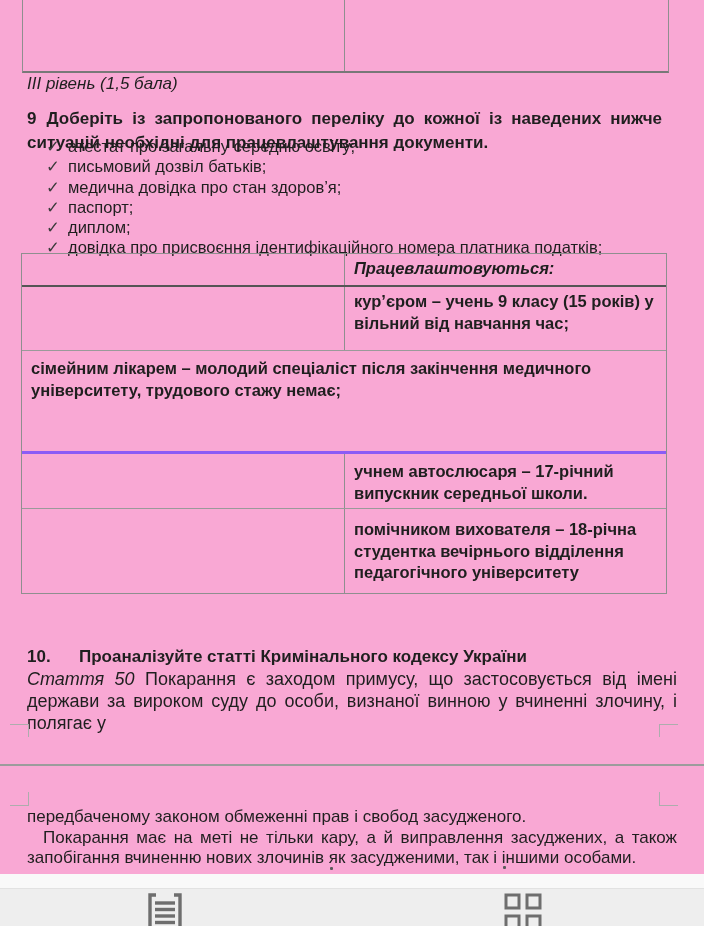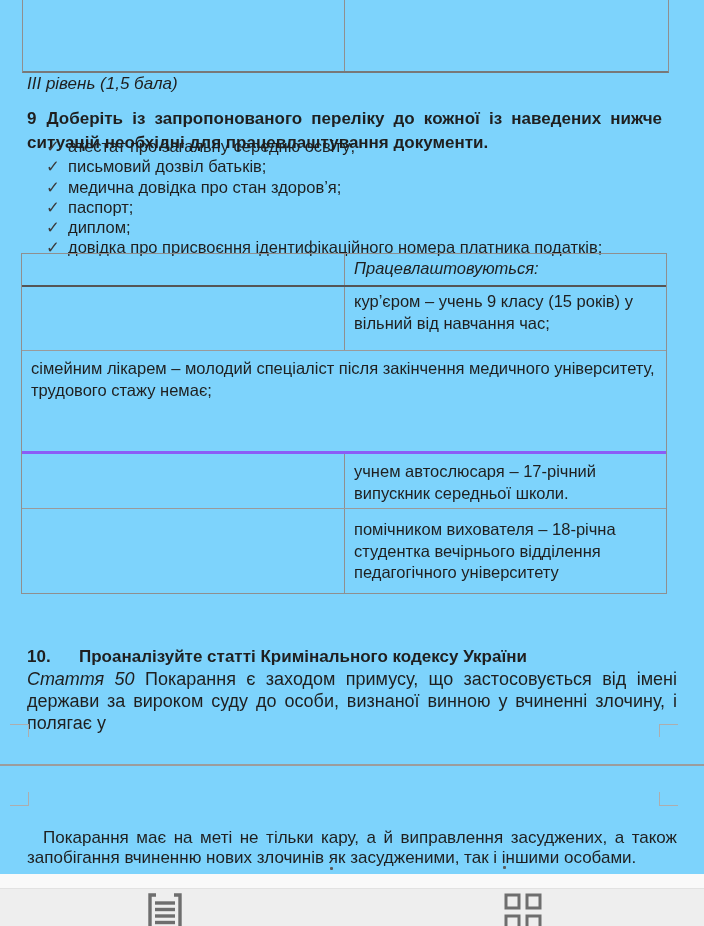--- a/index.html
+++ b/index.html
@@ -1,17 +1,17 @@
 <!DOCTYPE html>
 <html><head>
 <meta charset="utf-8">
 <style>
   html,body{margin:0;padding:0;}
   body{width:704px;height:926px;background:#ffffff;font-family:"Liberation Sans",sans-serif;color:#1f1f1f;}
-  #screen{position:relative;width:704px;height:926px;overflow:hidden;background:#7dd3fc;}
+  #screen{position:relative;width:704px;height:926px;overflow:hidden;background:#f9a8d4;}
 
   
   .top-table{position:absolute;left:22px;top:0;width:645px;height:71px;
     border-left:1px solid #8f8f8f;border-right:1px solid #8f8f8f;border-bottom:2px solid #787878;
     display:flex;}
   .top-table .cell-l{width:321px;border-right:1px solid #8f8f8f;}
   .top-table .cell-r{flex:1;}
 
   .level-heading{position:absolute;left:27px;top:73px;font-style:italic;font-size:17px;line-height:21px;}
 
@@ -19,21 +19,21 @@
   .task9 .num{margin-right:10px;}
 
   .checklist{position:absolute;left:46px;top:136px;width:620px;font-size:16.5px;line-height:20.3px;}
   .check-item{display:flex;}
   .check-mark{width:22px;color:#3c3c3c;flex:0 0 22px;}
 
   
   .match-table{position:absolute;left:21px;top:253px;width:646px;border:1px solid #8f8f8f;box-sizing:border-box;font-size:16.5px;line-height:21.5px;}
   .mrow{display:flex;box-sizing:border-box;}
   .mrow .c-l{width:323px;border-right:1px solid #8f8f8f;box-sizing:border-box;}
-  .mrow .c-r{flex:1;padding:4px 8px 4px 9px;box-sizing:border-box;}
+  .mrow .c-r{flex:1;padding:4px 8px 4px 9px;box-sizing:border-box;font-weight:bold;}
   .mrow-header{height:33px;border-bottom:2px solid #555;}
   .mrow-header .c-r{font-style:italic;}
   .mrow-1{height:64px;border-bottom:1px solid #9a9a9a;}
   .mrow-2{height:103px;border-bottom:3px solid #8b5cf6;flex-direction:column;}
   .mrow-2 .c-r{padding-top:7px;}
   .mrow-3{height:55px;border-bottom:1px solid #9a9a9a;}
   .mrow-3 .c-r{padding-top:7px;}
   .mrow-4{height:84px;}
   .mrow-4 .c-r{padding-top:10px;}
 
@@ -133,20 +133,21 @@
   <div class="task10"><span class="num">10.</span><span>Проаналізуйте статті Кримінального кодексу України</span></div>
 
   <div class="article-p"><span class="art-label">Стаття 50</span><span> Покарання є заходом примусу, що застосовується від імені держави за вироком суду до особи, визнаної винною у вчиненні злочину, і полягає у</span></div>
 
   <div class="corner corner-tl"></div>
   <div class="corner corner-tr"></div>
   <div class="page-divider"></div>
   <div class="corner corner-bl"></div>
   <div class="corner corner-br"></div>
 
+  <div class="p2-line1">передбаченому законом обмеженні прав і свобод засудженого.</div>
   <div class="p2-para">Покарання має на меті не тільки кару, а й виправлення засуджених, а також запобігання вчиненню нових злочинів як засудженими, так і іншими особами.</div>
 
   <div class="fade-strip"></div>
   <div class="speck speck1"></div>
   <div class="speck speck2"></div>
 
   <div class="toolbar">
     <div class="tb-icon tb-icon-doc">
       <svg width="36" height="40" viewBox="0 0 36 40" fill="none" stroke="#6e6e6e" stroke-width="3.4">
         <polyline points="9,2 3,2 3,40"></polyline>

